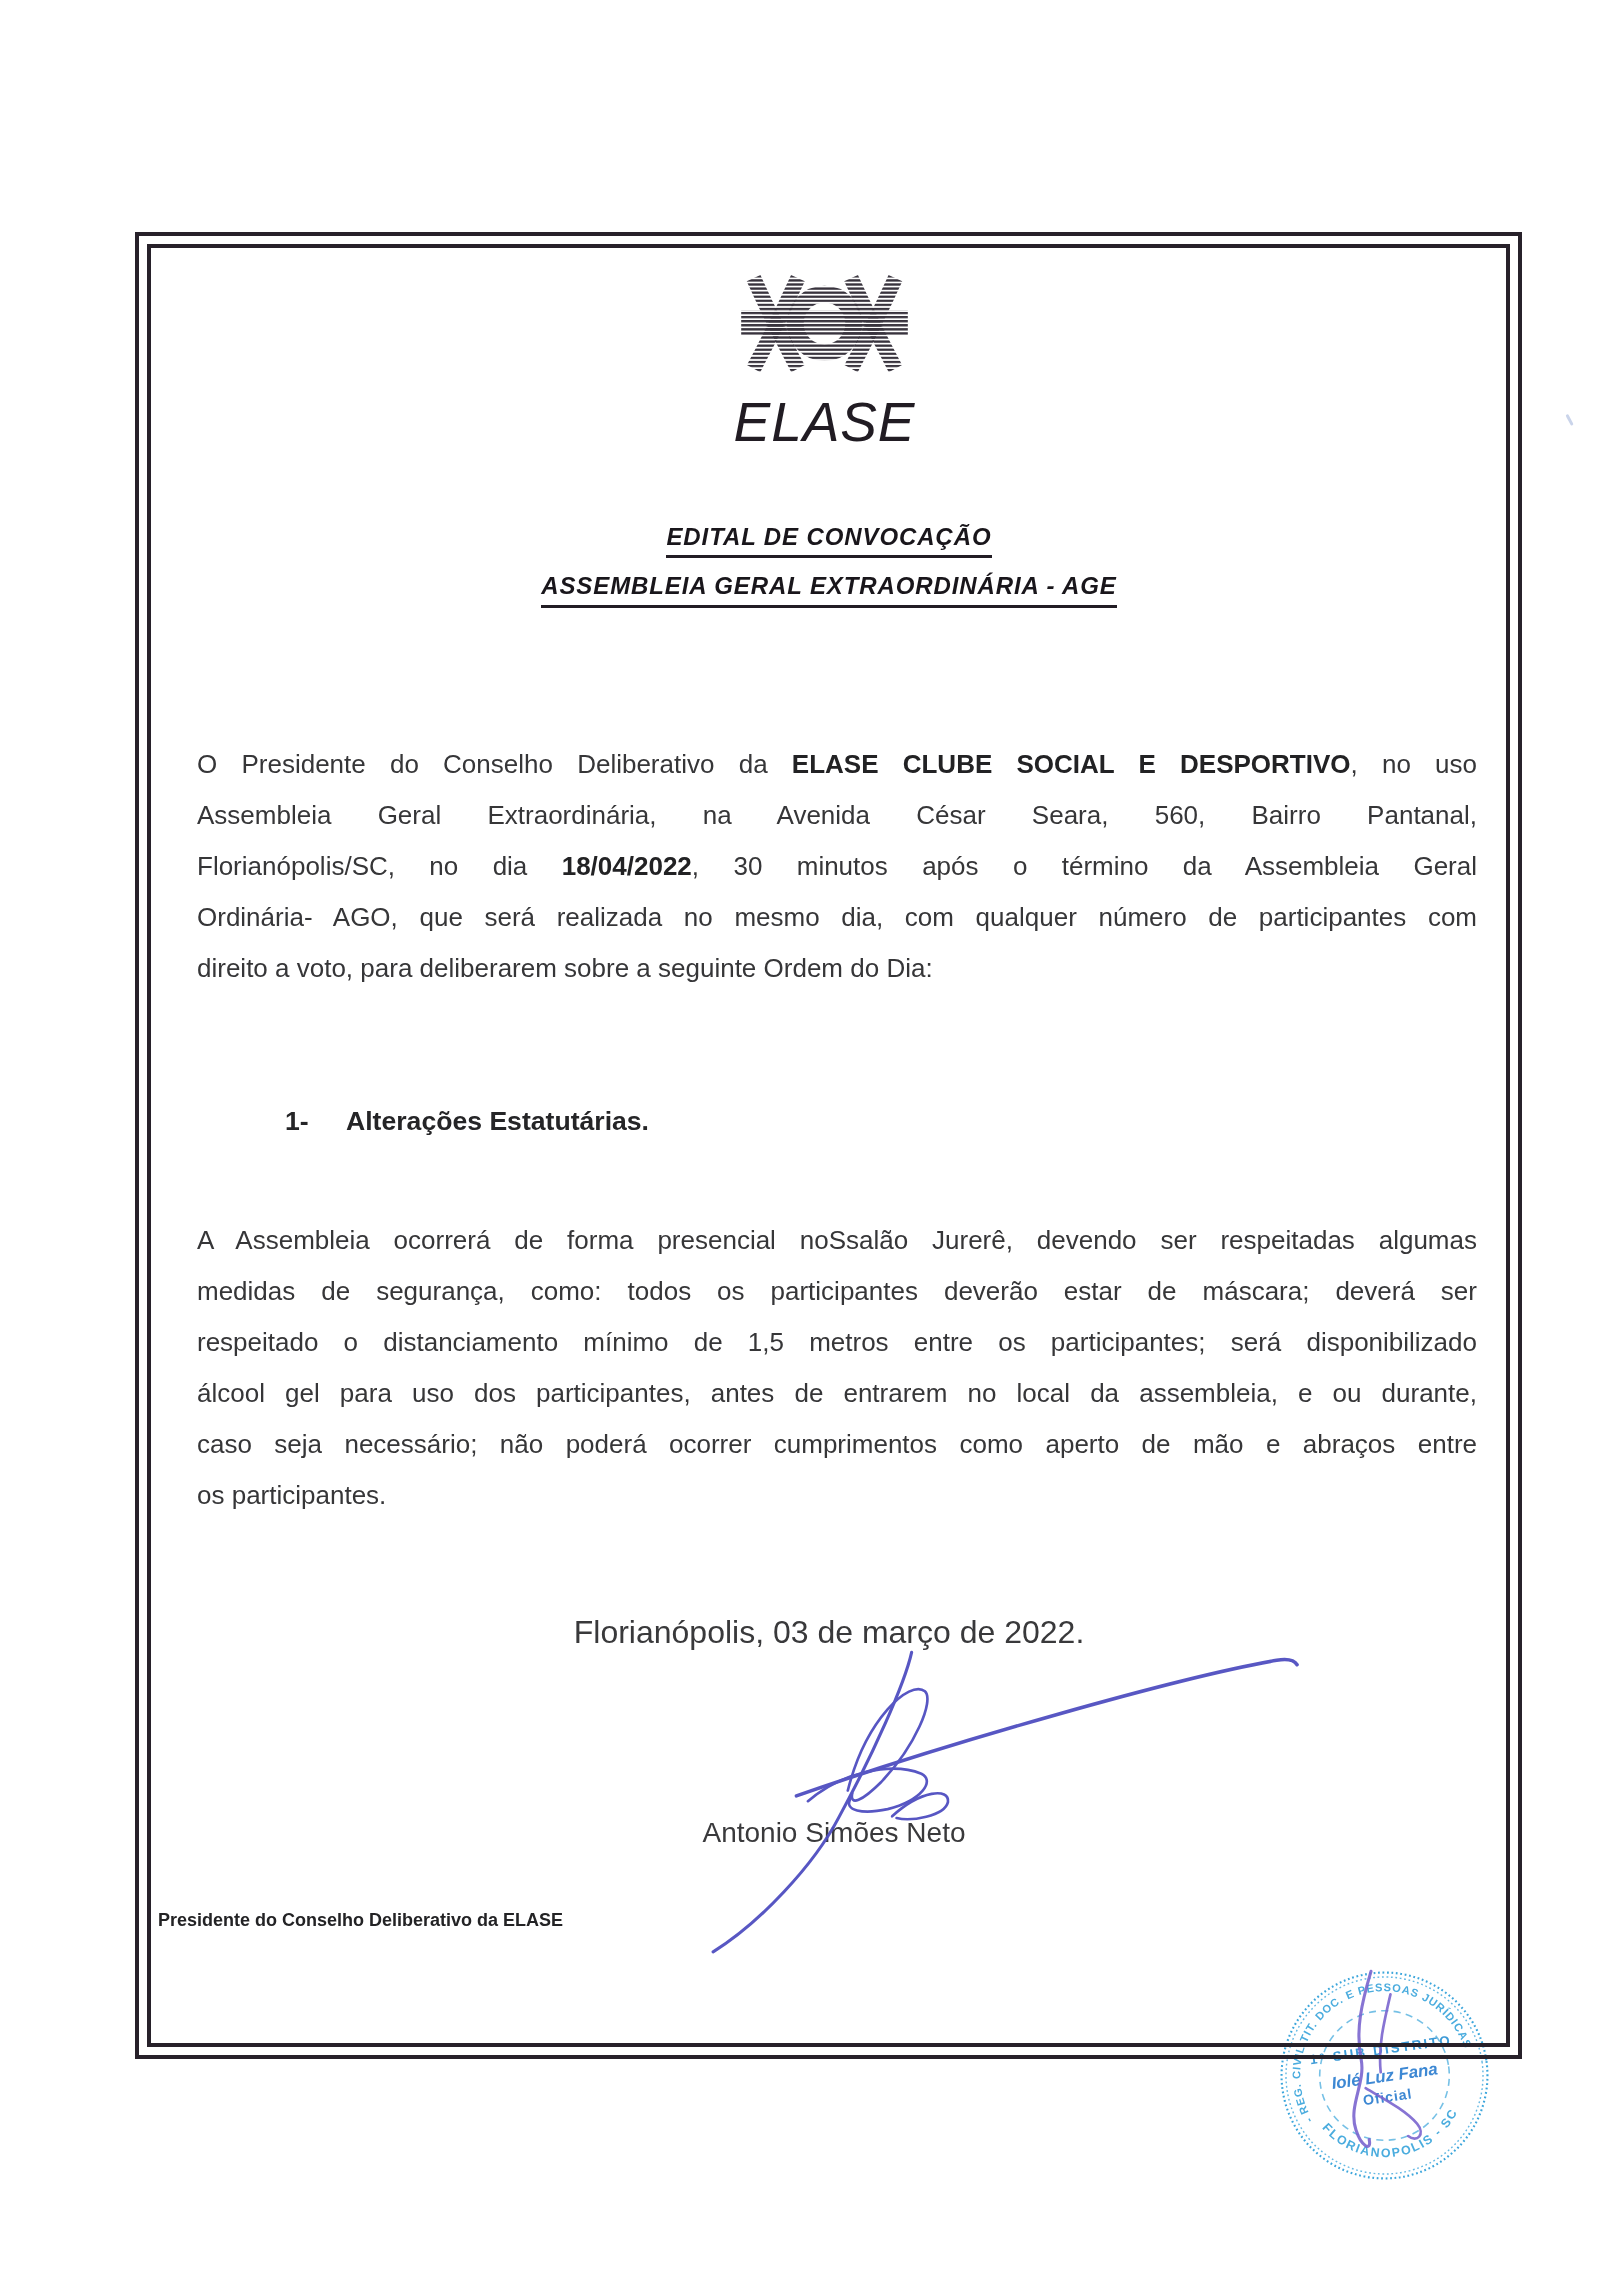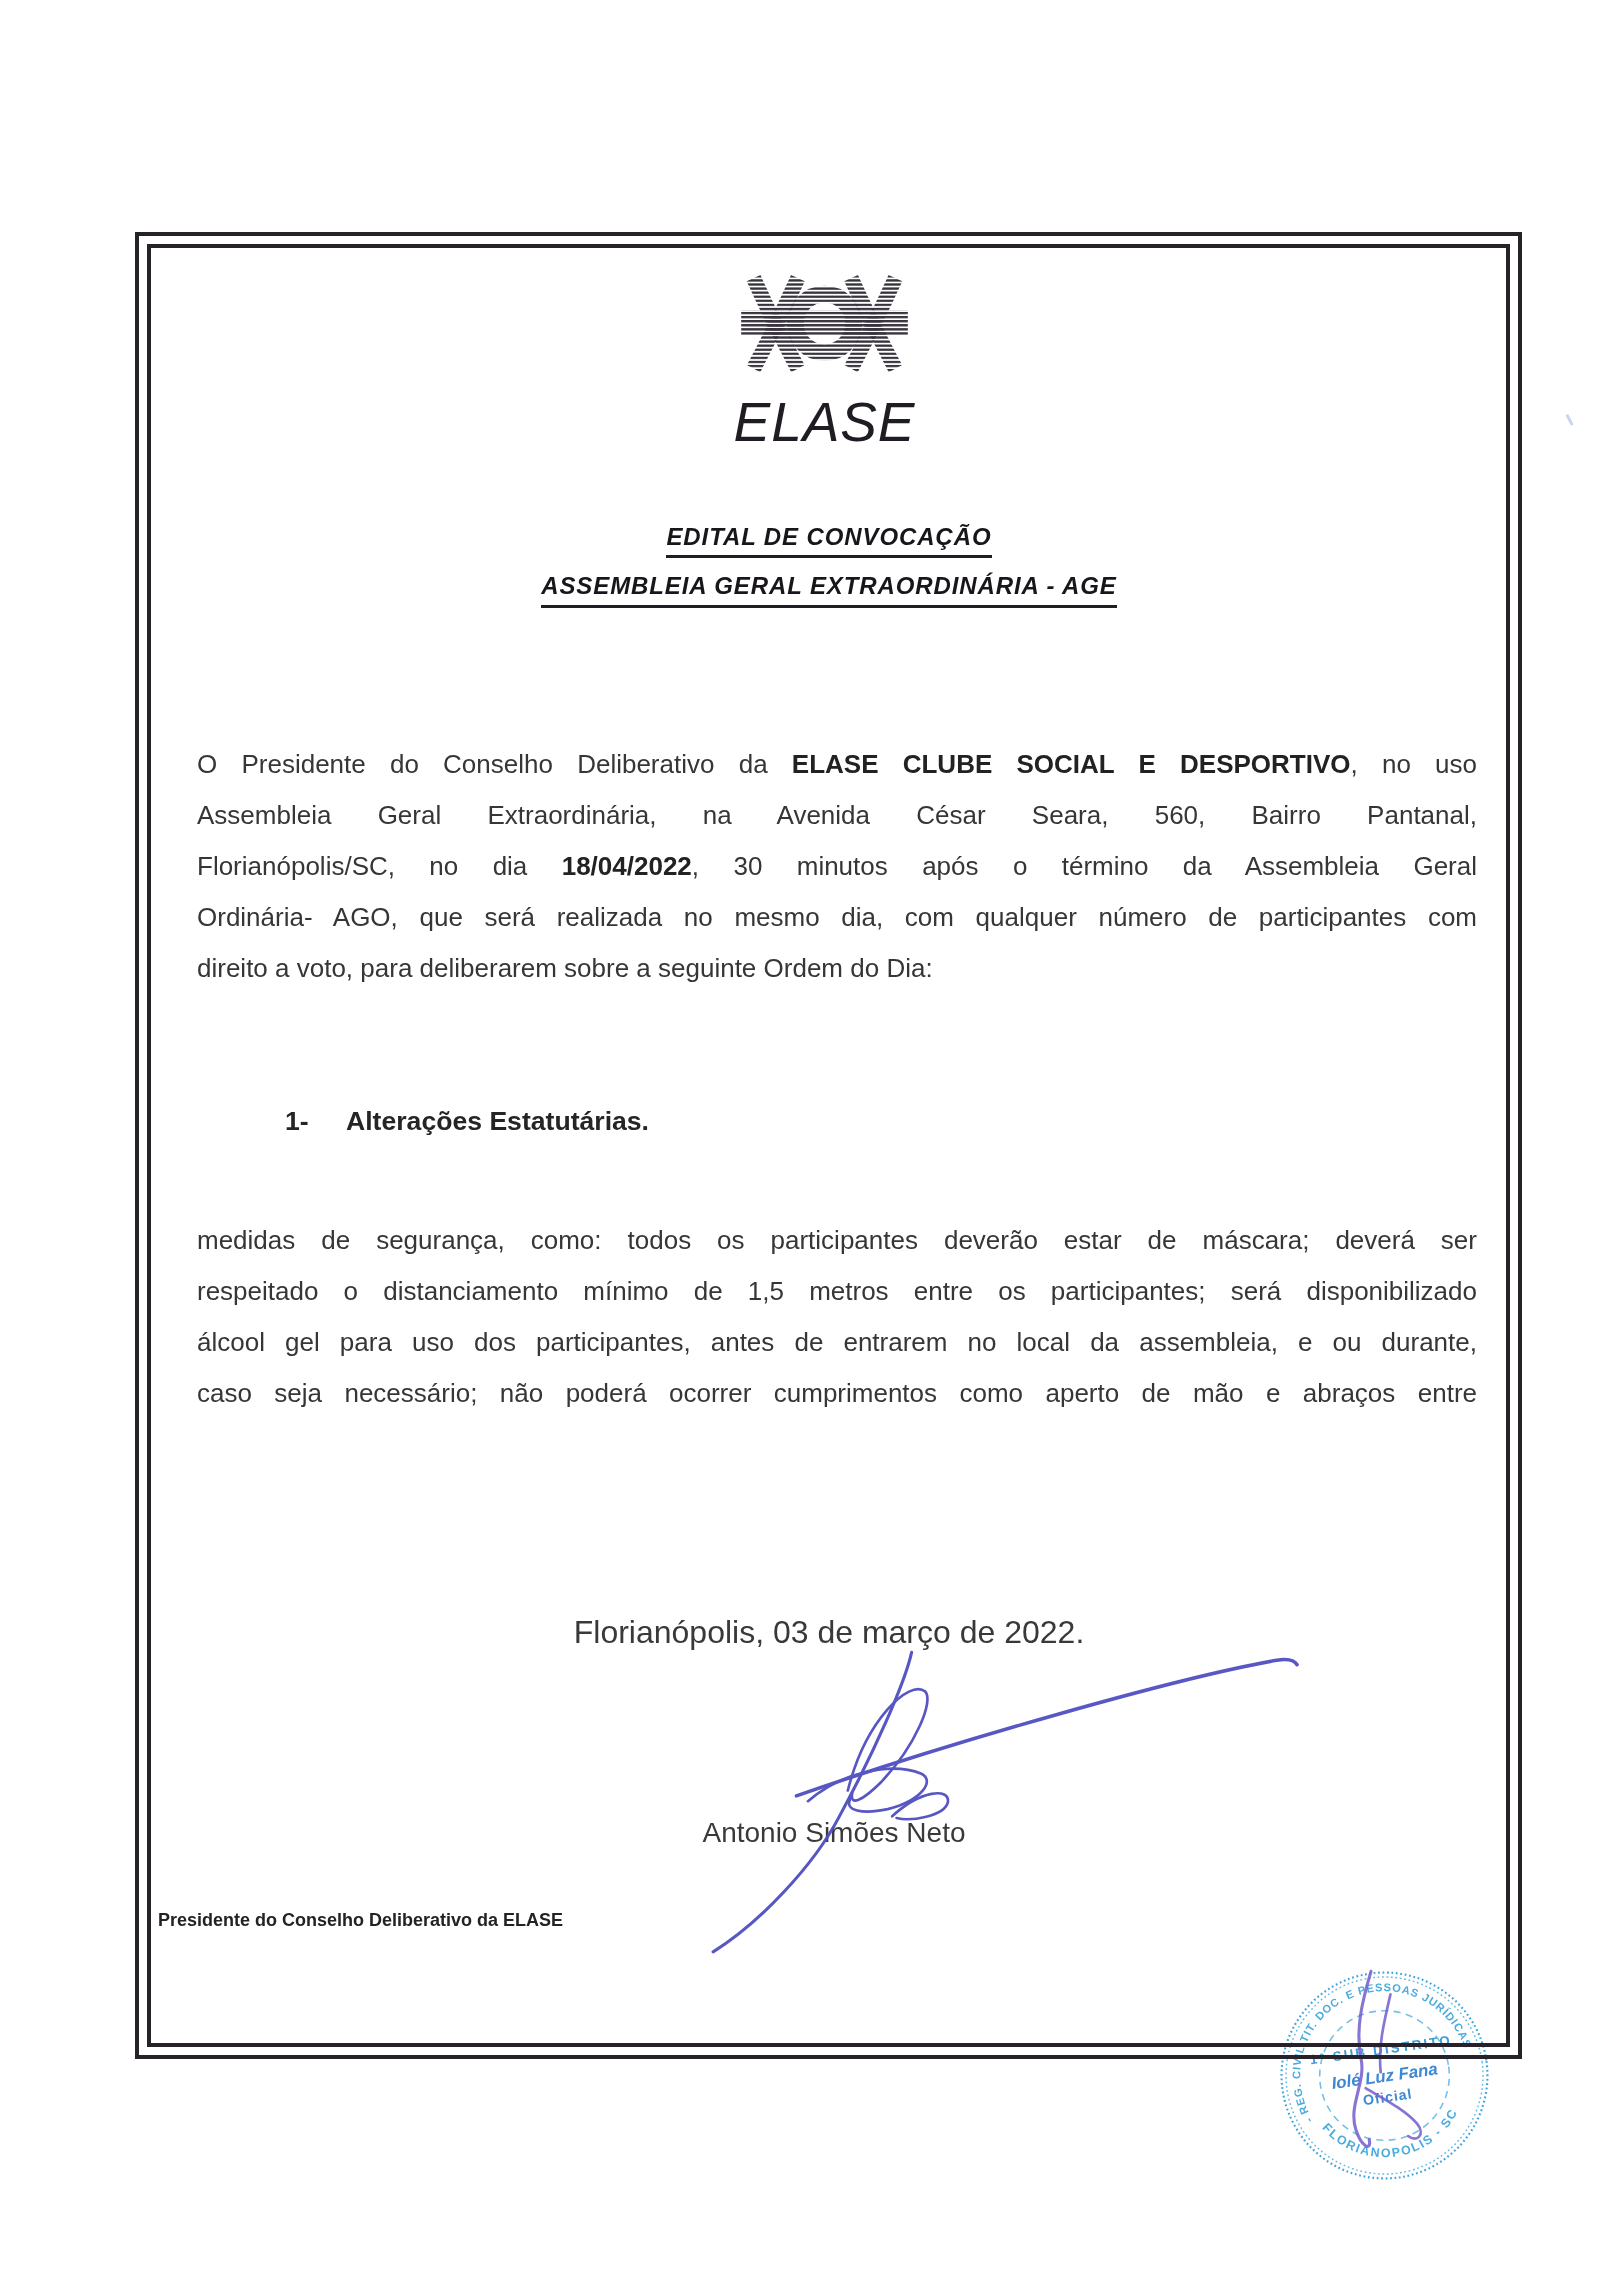--- a/index.html
+++ b/index.html
@@ -121,24 +121,26 @@
   <div class="jline">Ordinária- AGO, que será realizada no mesmo dia, com qualquer número de participantes com</div>
   <div class="jline last">direito a voto, para deliberarem sobre a seguinte Ordem do Dia:</div>
 </div>
 
 <div class="abs agenda">
   <span class="num">1-</span>
   <span>Alterações Estatutárias.</span>
 </div>
 
 <div class="abs para" style="top:1215px;">
+  <div class="jline">A Assembleia ocorrerá de forma presencial noSsalão Jurerê, devendo ser respeitadas algumas</div>
   <div class="jline">medidas de segurança, como: todos os participantes deverão estar de máscara; deverá ser</div>
   <div class="jline">respeitado o distanciamento mínimo de 1,5 metros entre os participantes; será disponibilizado</div>
   <div class="jline">álcool gel para uso dos participantes, antes de entrarem no local da assembleia, e ou durante,</div>
   <div class="jline">caso seja necessário; não poderá ocorrer cumprimentos como aperto de mão e abraços entre</div>
+  <div class="jline last">os participantes.</div>
 </div>
 
 <div class="abs date-line">Florianópolis, 03 de março de 2022.</div>
 
 <svg class="abs sig-svg" width="638" height="319" viewBox="0 0 720 360">
   <g stroke="#4f4ec0" fill="none" stroke-linecap="round" opacity="0.95">
     <path d="M128,168 C300,108 560,34 670,15 C682,13 690,15 693,20" stroke-width="4"></path>
     <path d="M258,6 C250,42 214,122 176,192 C148,246 86,312 34,344" stroke-width="3.5"></path>
     <path d="M186,162 C206,82 256,36 273,50 C284,60 262,112 224,152 C202,174 188,180 191,165" stroke-width="3"></path>
     <path d="M141,174 C181,140 236,130 269,143 C285,151 269,173 231,183 C203,189 181,185 189,171" stroke-width="3"></path>

